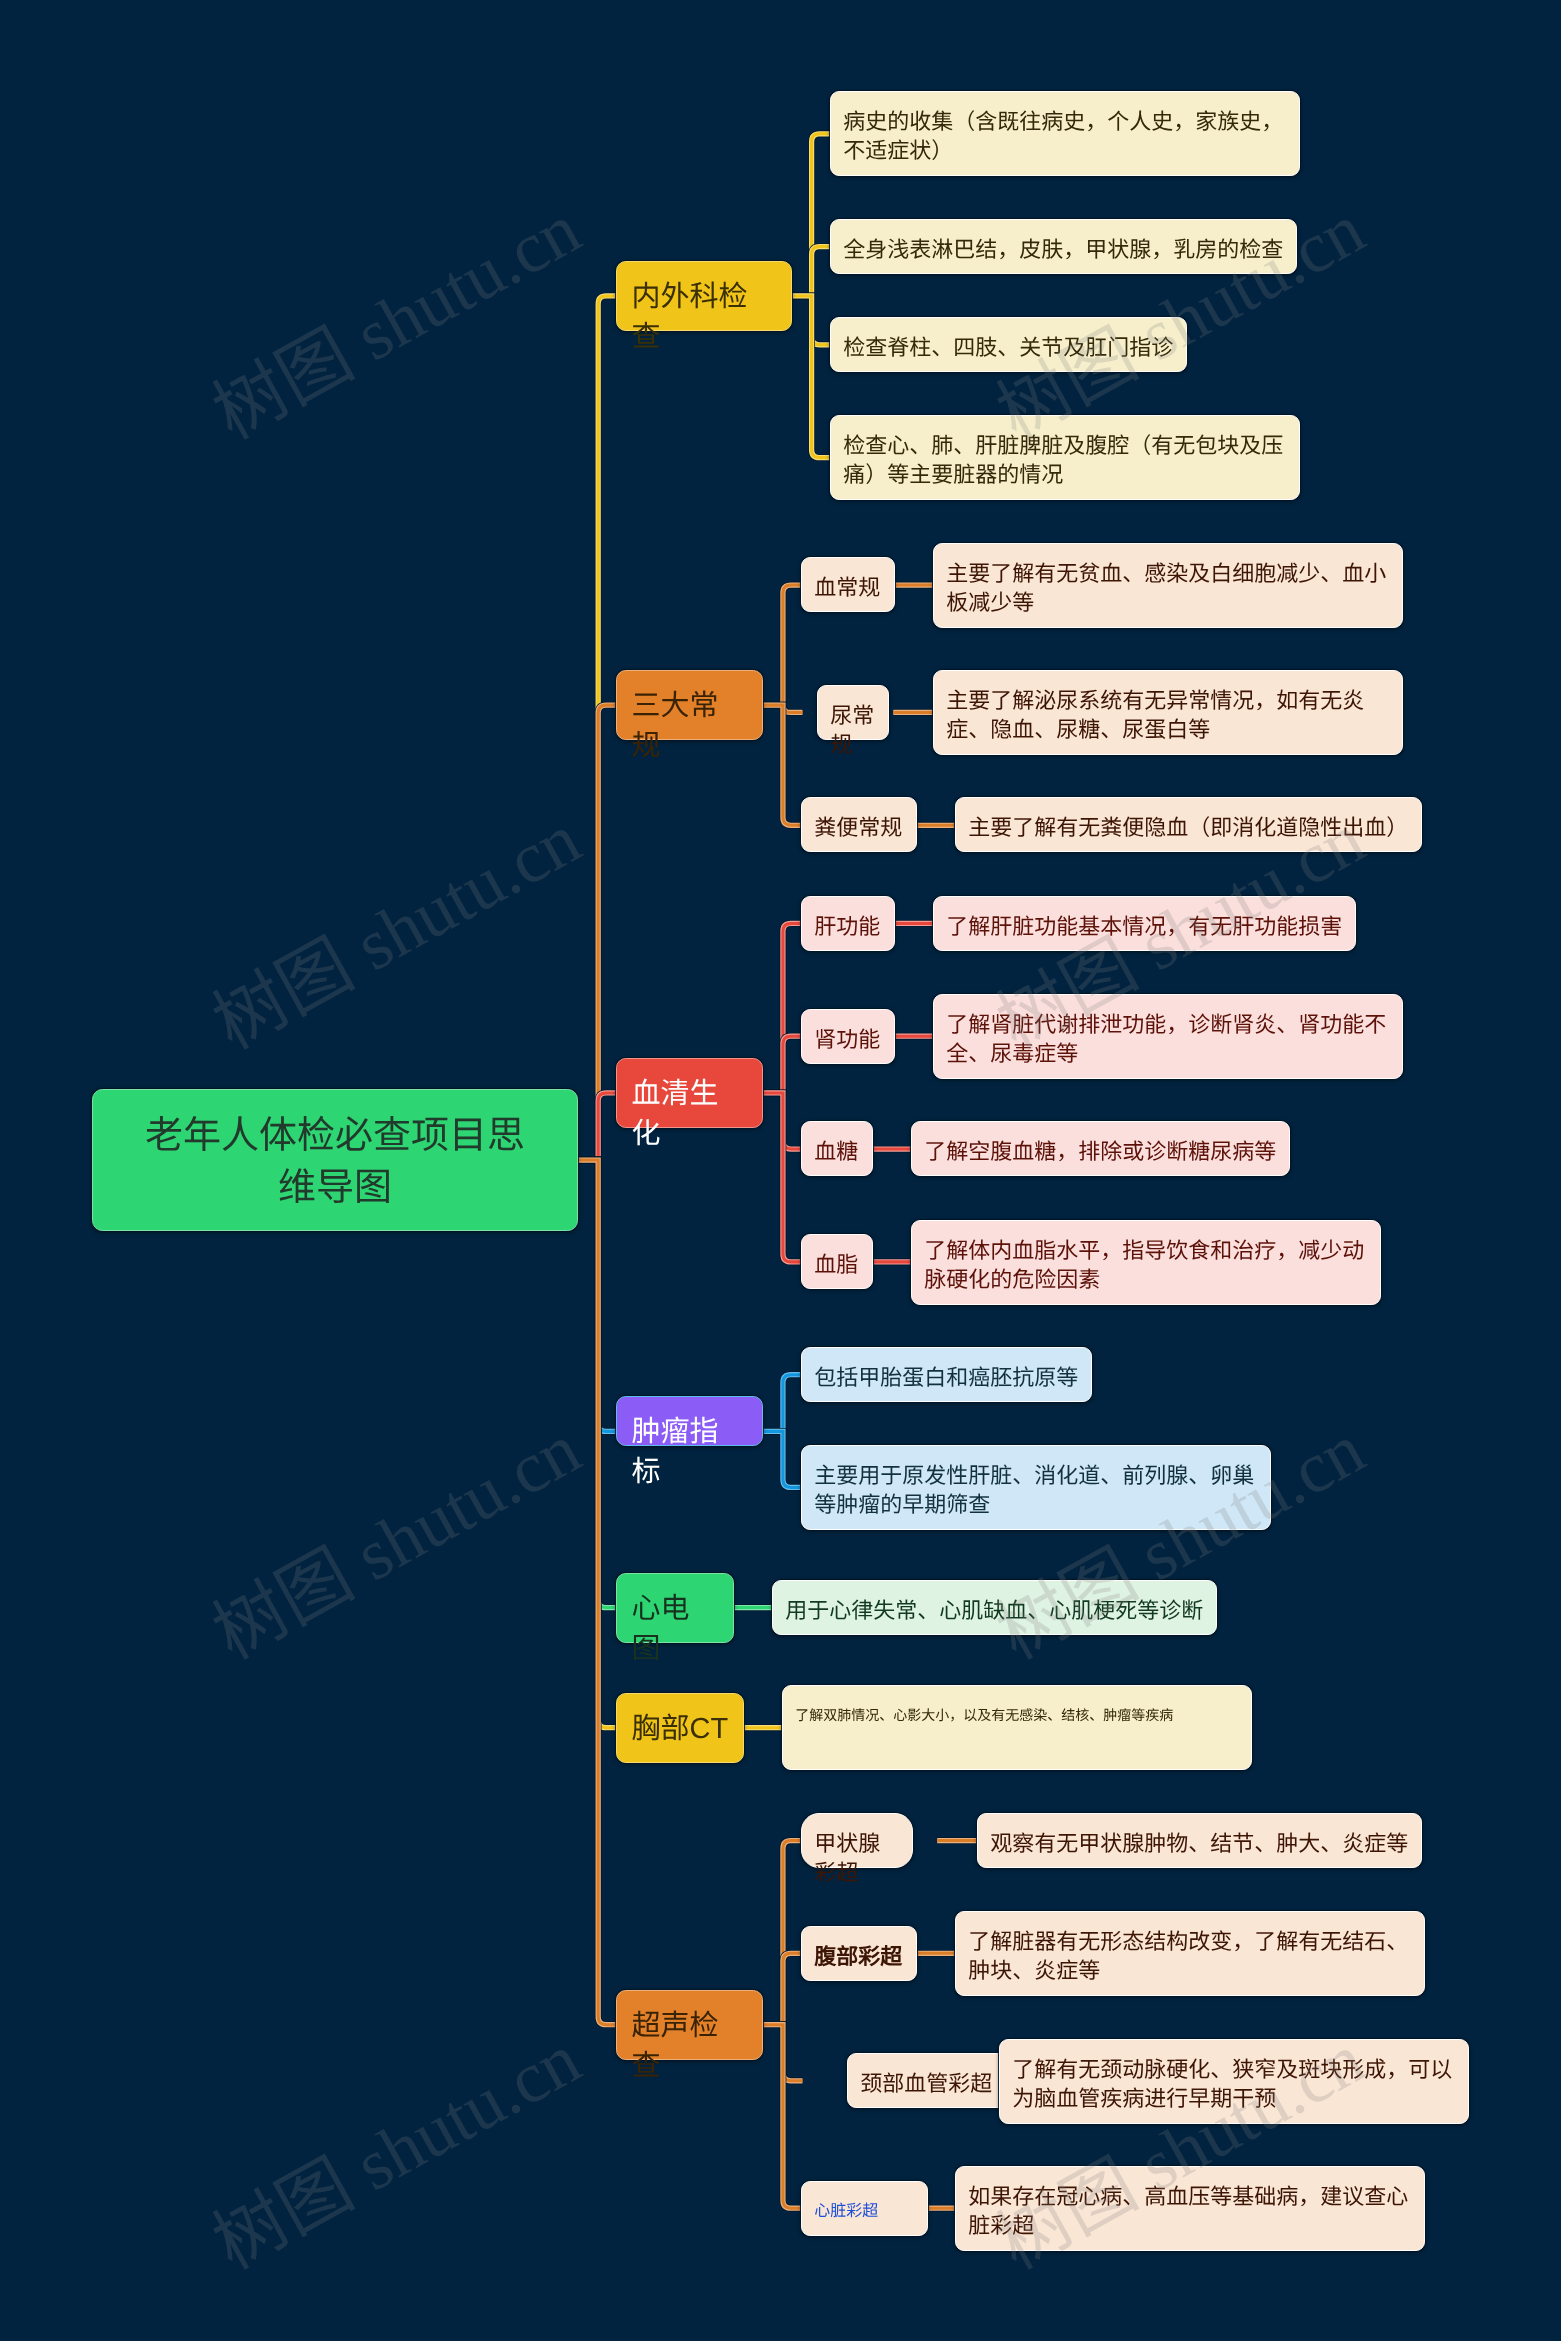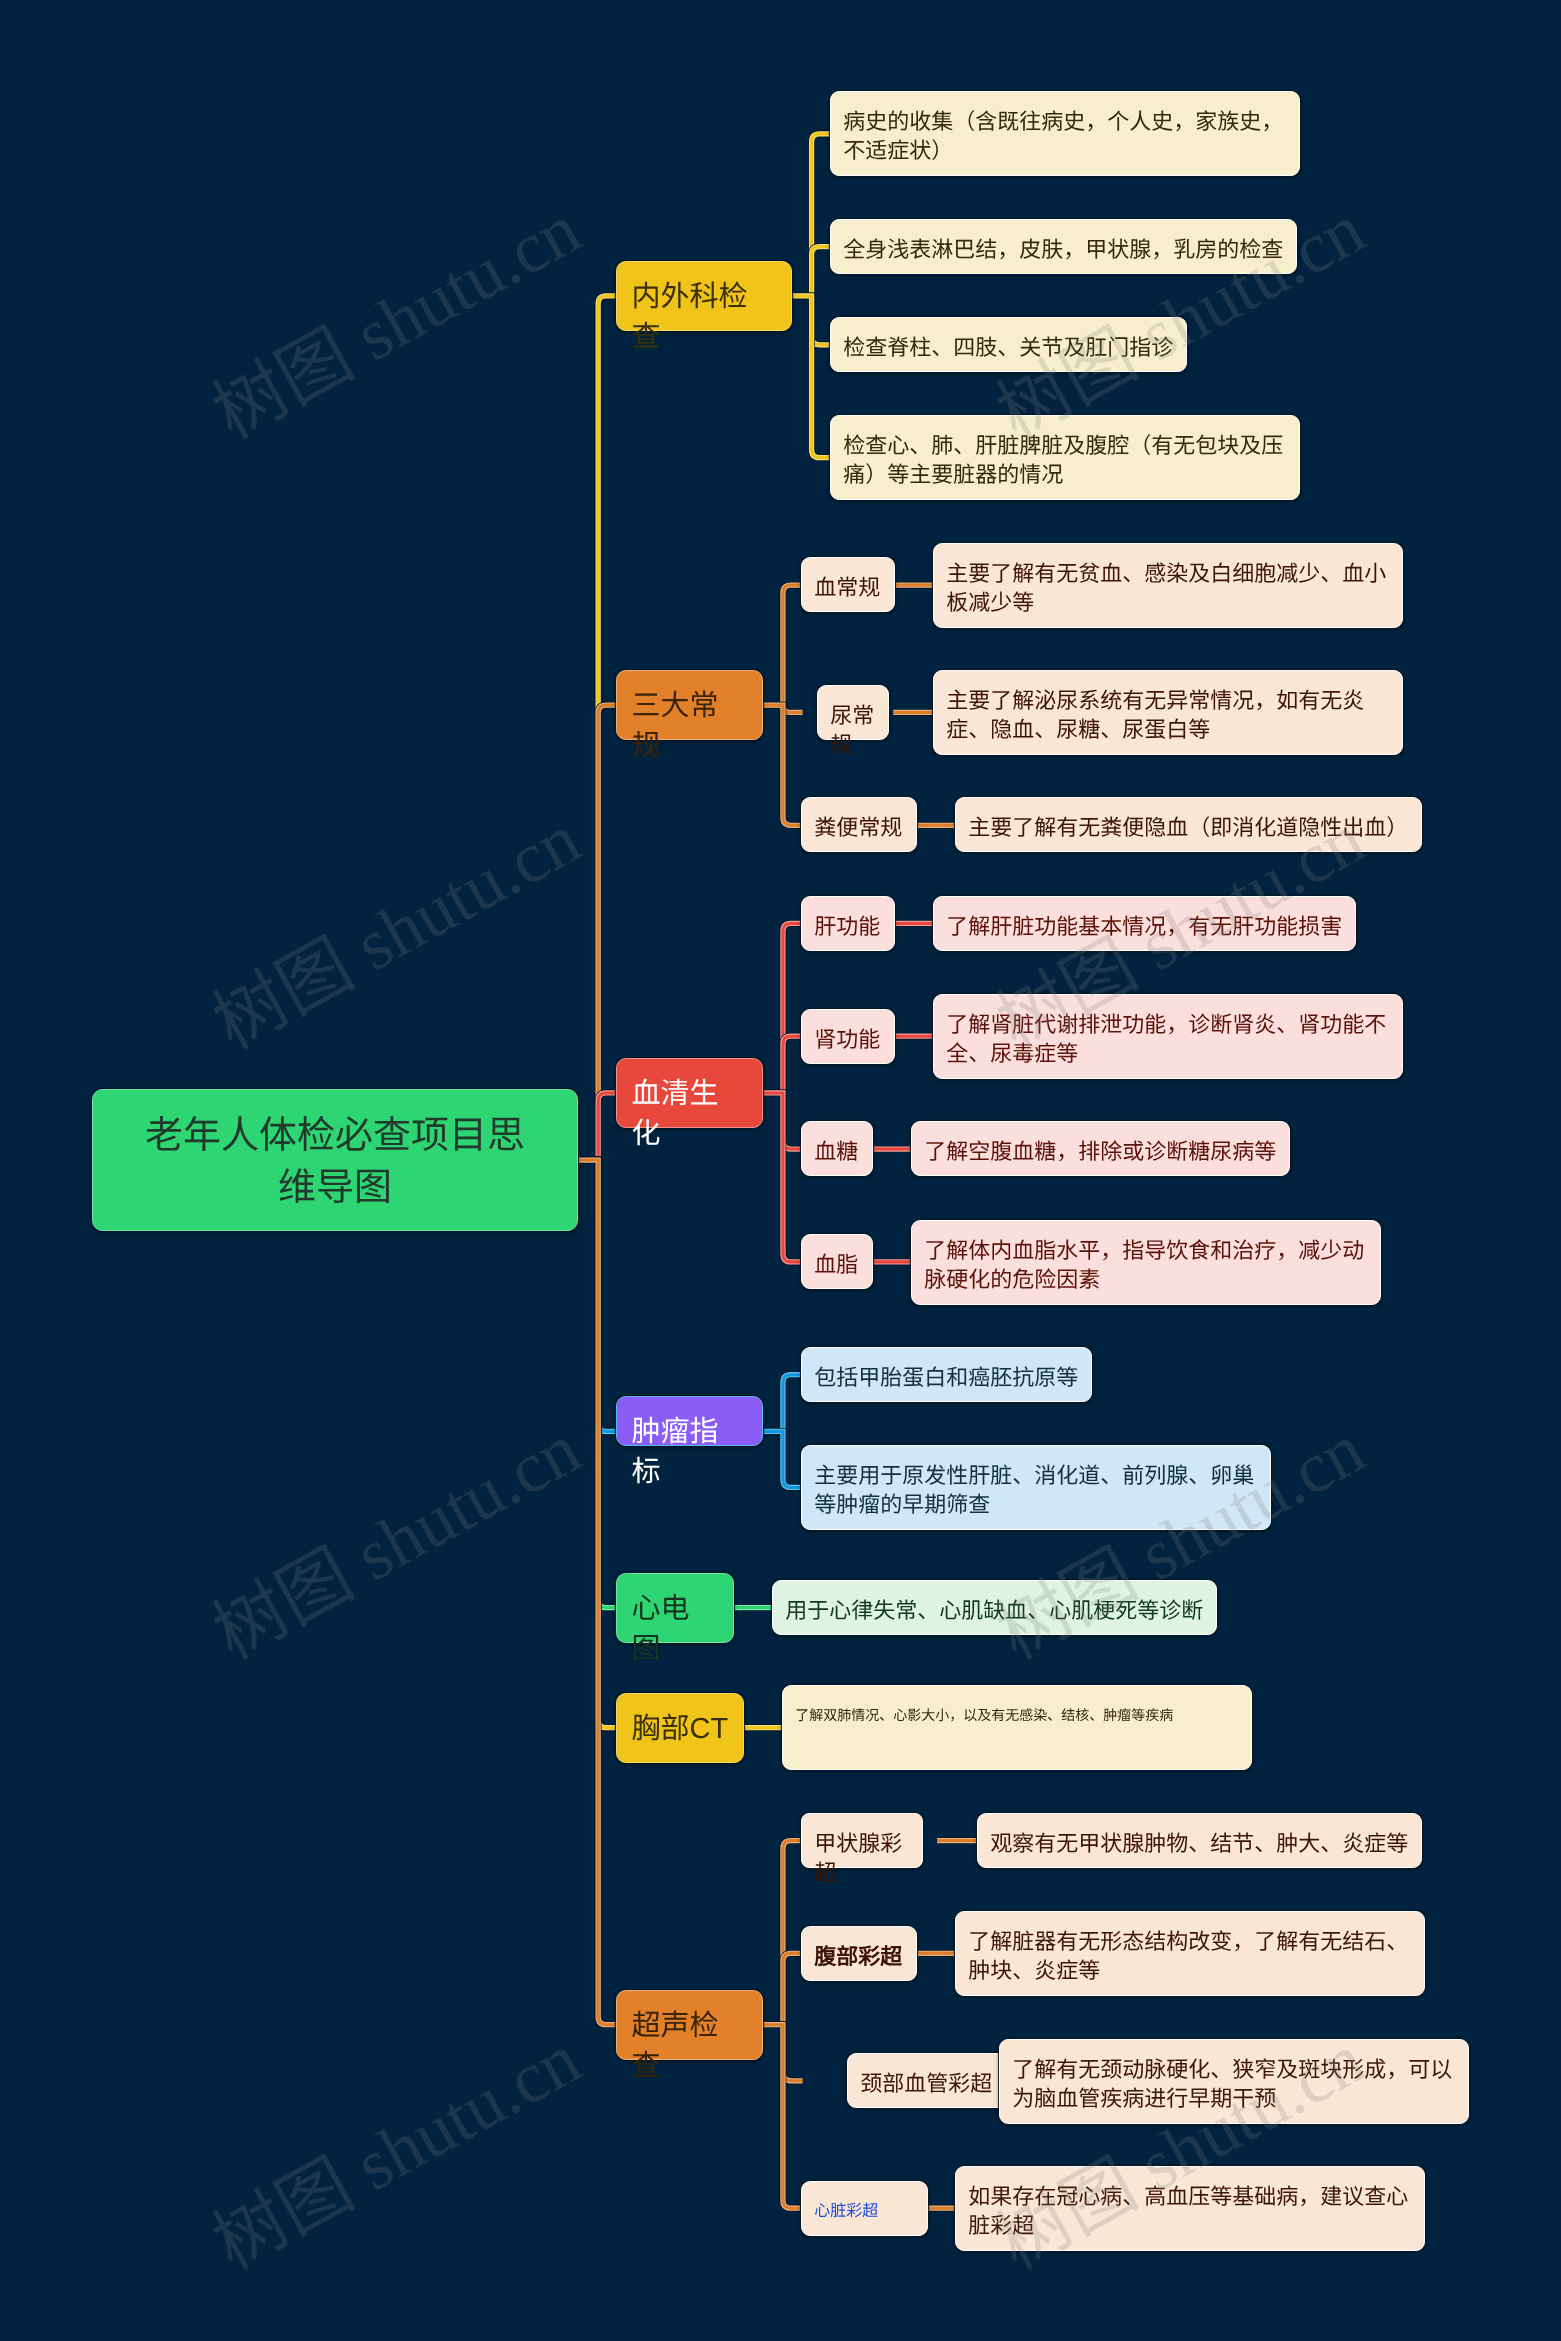--- a/index.html
+++ b/index.html
@@ -170,21 +170,21 @@
       <div class="node" style="left: 801px; top: 1234px; width: 72px; height: 55px; background: rgb(251, 223, 220); color: rgb(92, 17, 9); font-size: 22px; line-height: 29px; padding: 14.6px 12.2px 8.5px; border-radius: 9.1px; border-color: rgb(255, 255, 255); box-shadow: rgba(2, 20, 38, 0.88) 0px 0px 0px 1px, rgba(0, 0, 0, 0.35) 0px 1.2px 3.7px 0.6px;">血脂</div>
       <div class="node" style="left: 911px; top: 1220px; width: 470px; height: 85px; background: rgb(251, 223, 220); color: rgb(92, 17, 9); font-size: 22px; line-height: 29px; padding: 14.6px 12.2px 8.5px; border-radius: 9.1px; border-color: rgb(255, 255, 255); box-shadow: rgba(2, 20, 38, 0.88) 0px 0px 0px 1px, rgba(0, 0, 0, 0.35) 0px 1.2px 3.7px 0.6px;">了解体内血脂水平，指导饮食和治疗，减少动脉硬化的危险因素</div>
       <div class="node" style="left: 616px; top: 1396px; width: 147px; height: 50px; background: #8b5cf6; color: rgb(255, 255, 255); font-size: 29px; line-height: 40px; padding: 14.6px 14.6px 12.2px; border-radius: 9.8px; border-color: rgb(92, 189, 240); box-shadow: rgba(2, 20, 38, 0.88) 0px 0px 0px 1px, rgba(0, 0, 0, 0.35) 0px 1.2px 3.7px 0.6px;">肿瘤指标</div>
       <div class="node" style="left: 801px; top: 1347px; width: 291px; height: 55px; background: rgb(207, 231, 246); color: rgb(18, 48, 63); font-size: 22px; line-height: 29px; padding: 14.6px 12.2px 8.5px; border-radius: 9.1px; border-color: rgb(255, 255, 255); box-shadow: rgba(2, 20, 38, 0.88) 0px 0px 0px 1px, rgba(0, 0, 0, 0.35) 0px 1.2px 3.7px 0.6px;">包括甲胎蛋白和癌胚抗原等</div>
       <div class="node" style="left: 801px; top: 1445px; width: 470px; height: 85px; background: rgb(207, 231, 246); color: rgb(18, 48, 63); font-size: 22px; line-height: 29px; padding: 14.6px 12.2px 8.5px; border-radius: 9.1px; border-color: rgb(255, 255, 255); box-shadow: rgba(2, 20, 38, 0.88) 0px 0px 0px 1px, rgba(0, 0, 0, 0.35) 0px 1.2px 3.7px 0.6px;">主要用于原发性肝脏、消化道、前列腺、卵巢等肿瘤的早期筛查</div>
       <div class="node" style="left: 616px; top: 1573px; width: 118px; height: 70px; background: rgb(46, 213, 115); color: rgb(23, 51, 31); font-size: 29px; line-height: 40px; padding: 14.6px 14.6px 12.2px; border-radius: 9.8px; border-color: rgb(122, 228, 166); box-shadow: rgba(2, 20, 38, 0.88) 0px 0px 0px 1px, rgba(0, 0, 0, 0.35) 0px 1.2px 3.7px 0.6px;">心电图</div>
       <div class="node" style="left: 772px; top: 1580px; width: 445px; height: 55px; background: rgb(223, 243, 226); color: rgb(18, 58, 33); font-size: 22px; line-height: 29px; padding: 14.6px 12.2px 8.5px; border-radius: 9.1px; border-color: rgb(255, 255, 255); box-shadow: rgba(2, 20, 38, 0.88) 0px 0px 0px 1px, rgba(0, 0, 0, 0.35) 0px 1.2px 3.7px 0.6px;">用于心律失常、心肌缺血、心肌梗死等诊断</div>
       <div class="node" style="left: 616px; top: 1693px; width: 128px; height: 70px; background: rgb(240, 196, 25); color: rgb(58, 47, 5); font-size: 29px; line-height: 40px; padding: 14.6px 14.6px 12.2px; border-radius: 9.8px; border-color: rgb(246, 218, 111); box-shadow: rgba(2, 20, 38, 0.88) 0px 0px 0px 1px, rgba(0, 0, 0, 0.35) 0px 1.2px 3.7px 0.6px;">胸部CT</div>
       <div class="node" style="left: 782px; top: 1685px; width: 470px; height: 85px; background: rgb(247, 239, 203); color: rgb(52, 41, 10); font-size: 14px; line-height: 29px; padding: 14.6px 12.2px 8.5px; border-radius: 9.1px; border-color: rgb(255, 255, 255); box-shadow: rgba(2, 20, 38, 0.88) 0px 0px 0px 1px, rgba(0, 0, 0, 0.35) 0px 1.2px 3.7px 0.6px;">了解双肺情况、心影大小，以及有无感染、结核、肿瘤等疾病</div>
       <div class="node" style="left: 616px; top: 1990px; width: 147px; height: 70px; background: rgb(227, 129, 42); color: rgb(58, 34, 5); font-size: 29px; line-height: 40px; padding: 14.6px 14.6px 12.2px; border-radius: 9.8px; border-color: rgb(238, 177, 123); box-shadow: rgba(2, 20, 38, 0.88) 0px 0px 0px 1px, rgba(0, 0, 0, 0.35) 0px 1.2px 3.7px 0.6px;">超声检查</div>
-      <div class="node" style="left: 801px; top: 1813px; width: 122px; height: 55px; background: rgb(250, 230, 213); color: rgb(61, 21, 5); font-size: 22px; line-height: 29px; padding: 14.6px 12.2px 8.5px; border-radius: 8px; border-color: rgb(255, 255, 255); box-shadow: rgba(2, 20, 38, 0.88) 0px 0px 0px 1px, rgba(0, 0, 0, 0.35) 0px 1.2px 3.7px 0.6px;">甲状腺彩超</div>
+      <div class="node" style="left: 801px; top: 1813px; width: 112px; height: 55px; background: rgb(250, 230, 213); color: rgb(61, 21, 5); font-size: 22px; line-height: 29px; padding: 14.6px 12.2px 8.5px; border-radius: 18px; border-color: rgb(255, 255, 255); box-shadow: rgba(2, 20, 38, 0.88) 0px 0px 0px 1px, rgba(0, 0, 0, 0.35) 0px 1.2px 3.7px 0.6px;">甲状腺彩超</div>
       <div class="node" style="left: 977px; top: 1813px; width: 445px; height: 55px; background: rgb(250, 230, 213); color: rgb(61, 21, 5); font-size: 22px; line-height: 29px; padding: 14.6px 12.2px 8.5px; border-radius: 9.1px; border-color: rgb(255, 255, 255); box-shadow: rgba(2, 20, 38, 0.88) 0px 0px 0px 1px, rgba(0, 0, 0, 0.35) 0px 1.2px 3.7px 0.6px;">观察有无甲状腺肿物、结节、肿大、炎症等</div>
       <div class="node" style="left: 801px; top: 1926px; width: 116px; height: 55px; background: rgb(250, 230, 213); color: rgb(61, 21, 5); font-size: 22px; line-height: 29px; padding: 14.6px 12.2px 8.5px; border-radius: 9.1px; border-color: rgb(255, 255, 255); box-shadow: rgba(2, 20, 38, 0.88) 0px 0px 0px 1px, rgba(0, 0, 0, 0.35) 0px 1.2px 3.7px 0.6px; font-weight: bold;">腹部彩超</div>
       <div class="node" style="left: 955px; top: 1911px; width: 470px; height: 85px; background: rgb(250, 230, 213); color: rgb(61, 21, 5); font-size: 22px; line-height: 29px; padding: 14.6px 12.2px 8.5px; border-radius: 9.1px; border-color: rgb(255, 255, 255); box-shadow: rgba(2, 20, 38, 0.88) 0px 0px 0px 1px, rgba(0, 0, 0, 0.35) 0px 1.2px 3.7px 0.6px;">了解脏器有无形态结构改变，了解有无结石、肿块、炎症等</div>
       <div class="node" style="left: 801px; top: 2053px; width: 160px; height: 55px; background: rgb(250, 230, 213); color: rgb(61, 21, 5); font-size: 22px; line-height: 29px; padding: 14.6px 12.2px 8.5px; border-radius: 9.1px; border-color: rgb(255, 255, 255); box-shadow: rgba(2, 20, 38, 0.88) 0px 0px 0px 1px, rgba(0, 0, 0, 0.35) 0px 1.2px 3.7px 0.6px; margin-left: 46px;">颈部血管彩超</div>
       <div class="node" style="left: 999px; top: 2039px; width: 470px; height: 85px; background: rgb(250, 230, 213); color: rgb(61, 21, 5); font-size: 22px; line-height: 29px; padding: 14.6px 12.2px 8.5px; border-radius: 9.1px; border-color: rgb(255, 255, 255); box-shadow: rgba(2, 20, 38, 0.88) 0px 0px 0px 1px, rgba(0, 0, 0, 0.35) 0px 1.2px 3.7px 0.6px;">了解有无颈动脉硬化、狭窄及斑块形成，可以为脑血管疾病进行早期干预</div>
       <div class="node" style="left: 801px; top: 2181px; width: 127px; height: 55px; background: rgb(250, 230, 213); color: #1d4ed8; font-size: 16px; line-height: 29px; padding: 14.6px 12.2px 8.5px; border-radius: 9.1px; border-color: rgb(255, 255, 255); box-shadow: rgba(2, 20, 38, 0.88) 0px 0px 0px 1px, rgba(0, 0, 0, 0.35) 0px 1.2px 3.7px 0.6px;">心脏彩超</div>
       <div class="node" style="left: 955px; top: 2166px; width: 470px; height: 85px; background: rgb(250, 230, 213); color: rgb(61, 21, 5); font-size: 22px; line-height: 29px; padding: 14.6px 12.2px 8.5px; border-radius: 9.1px; border-color: rgb(255, 255, 255); box-shadow: rgba(2, 20, 38, 0.88) 0px 0px 0px 1px, rgba(0, 0, 0, 0.35) 0px 1.2px 3.7px 0.6px;">如果存在冠心病、高血压等基础病，建议查心脏彩超</div>
     </div>
 </div>
 

